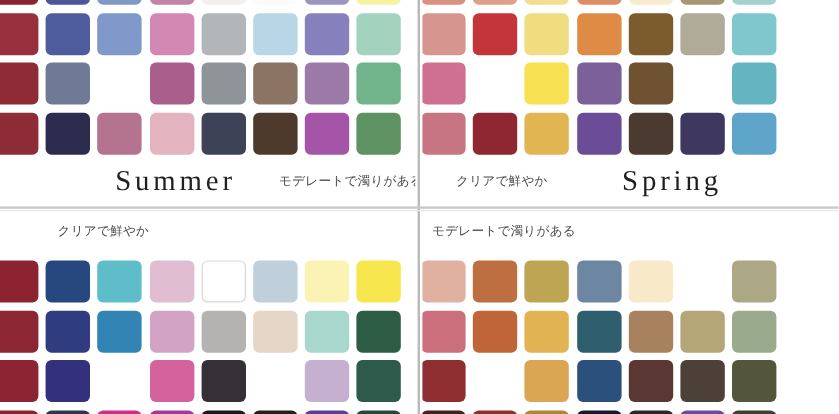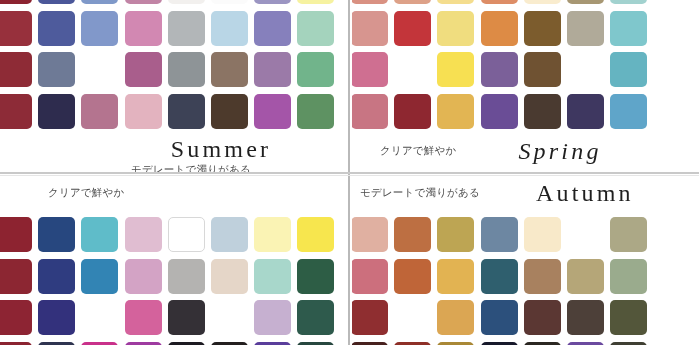--- a/index.html
+++ b/index.html
@@ -93,21 +93,21 @@
   }
 
   
   .caption-row {
     position: absolute;
     width: 100%;
     height: 30px;
     display: flex;
     align-items: center;
   }
-  #caption-summer { left: 0px;  top: 170px; flex-direction: column; }
+  #caption-summer { left: 0px;  top: 170px; }
   #caption-spring { left: 0px;  top: 170px; }
   #caption-winter { left: 0px;  top: 2px; }
   #caption-autumn { left: 0px;  top: 2px; }
 
   .season-name {
     font-family: "Liberation Serif", serif;
     font-size: 24px;
     color: #1f1f1f;
     letter-spacing: 3.2px;
     white-space: nowrap;
@@ -118,21 +118,21 @@
     color: #4a4a4a;
     white-space: nowrap;
     letter-spacing: 0.2px;
   }
 
   
   #caption-summer .season-name { margin-left: 96px; }
   #caption-summer .season-desc { margin-left: 36px; }
 
   #caption-spring .season-desc { margin-left: 28px; }
-  #caption-spring .season-name { margin-left: 62px; font-style: italic; }
+  #caption-spring .season-name { margin-left: 62px; }
 
   #caption-winter .season-name { margin-left: 106px; }
   #caption-winter .season-desc { margin-left: 48px; }
 
   #caption-autumn .season-desc { margin-left: 8px; }
   #caption-autumn .season-name { margin-left: 56px; }
 </style>
 </head>
 <body>
 
@@ -448,21 +448,20 @@
         </div>
         <div class="swatch-cell">
           <div class="swatch" title="#27473f" style="background: rgb(39, 71, 63);"></div>
         </div>
       </div>
   </div>
 
   <div class="panel" id="panel-autumn">
     <div class="caption-row" id="caption-autumn">
       <span class="season-desc">モデレートで濁りがある</span>
-      <span class="season-name">Autumn</span>
     </div>
     <div class="grid" id="grid-autumn">
         <div class="swatch-cell">
           <div class="swatch" title="#e0b0a1" style="background: rgb(224, 176, 161);"></div>
         </div>
         <div class="swatch-cell">
           <div class="swatch" title="#bd6f42" style="background: rgb(189, 111, 66);"></div>
         </div>
         <div class="swatch-cell">
           <div class="swatch" title="#bda553" style="background: rgb(189, 165, 83);"></div>

